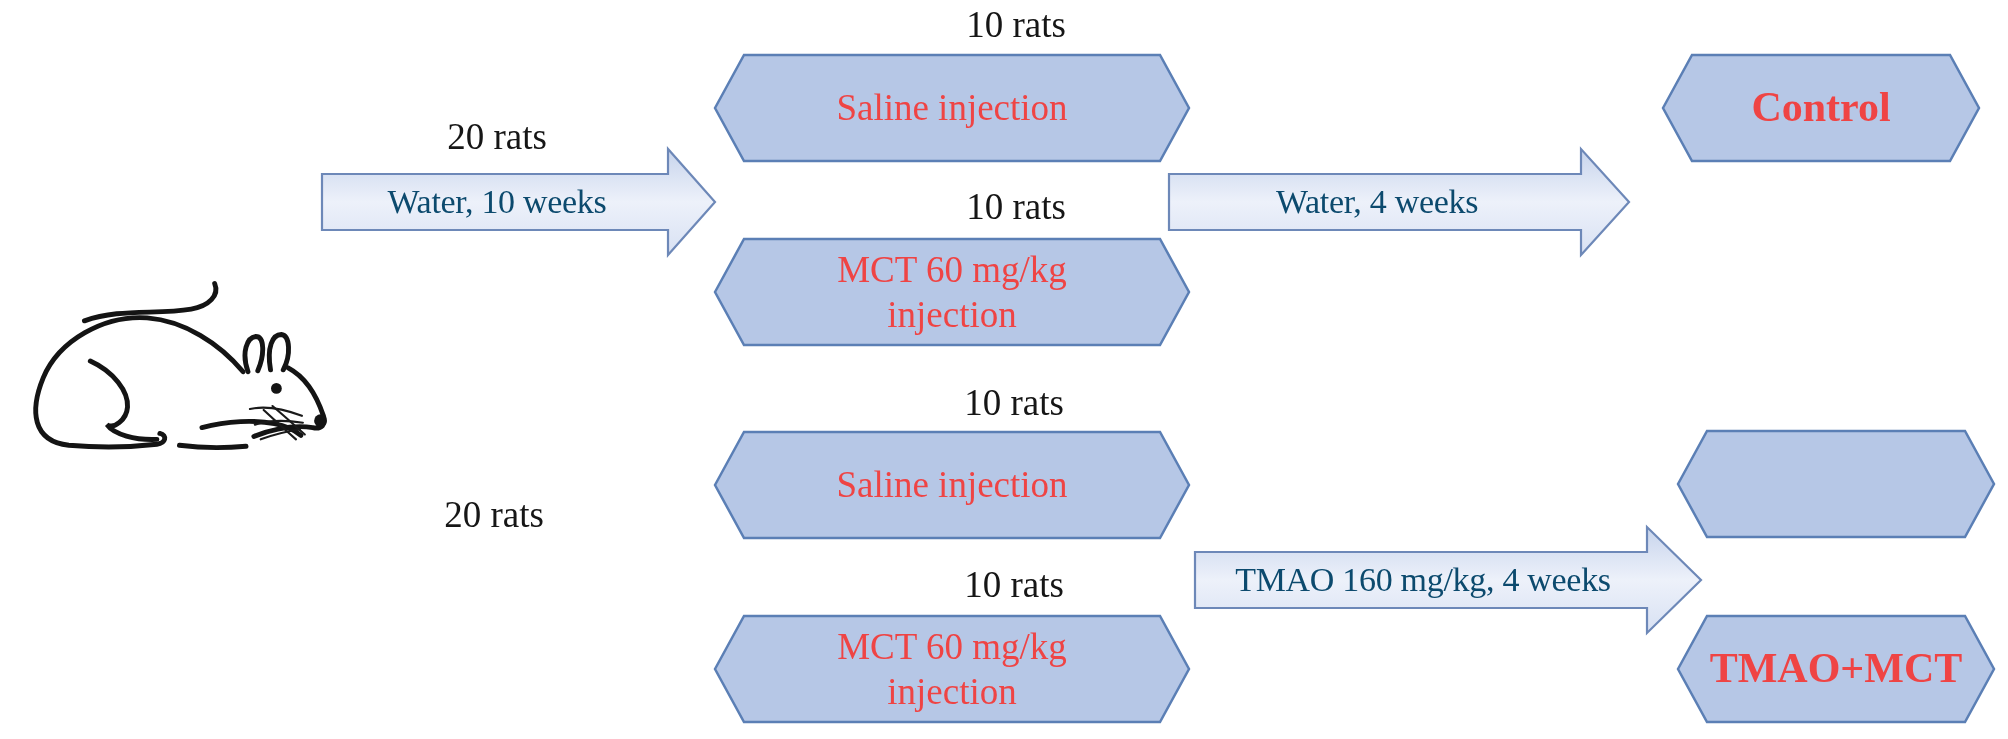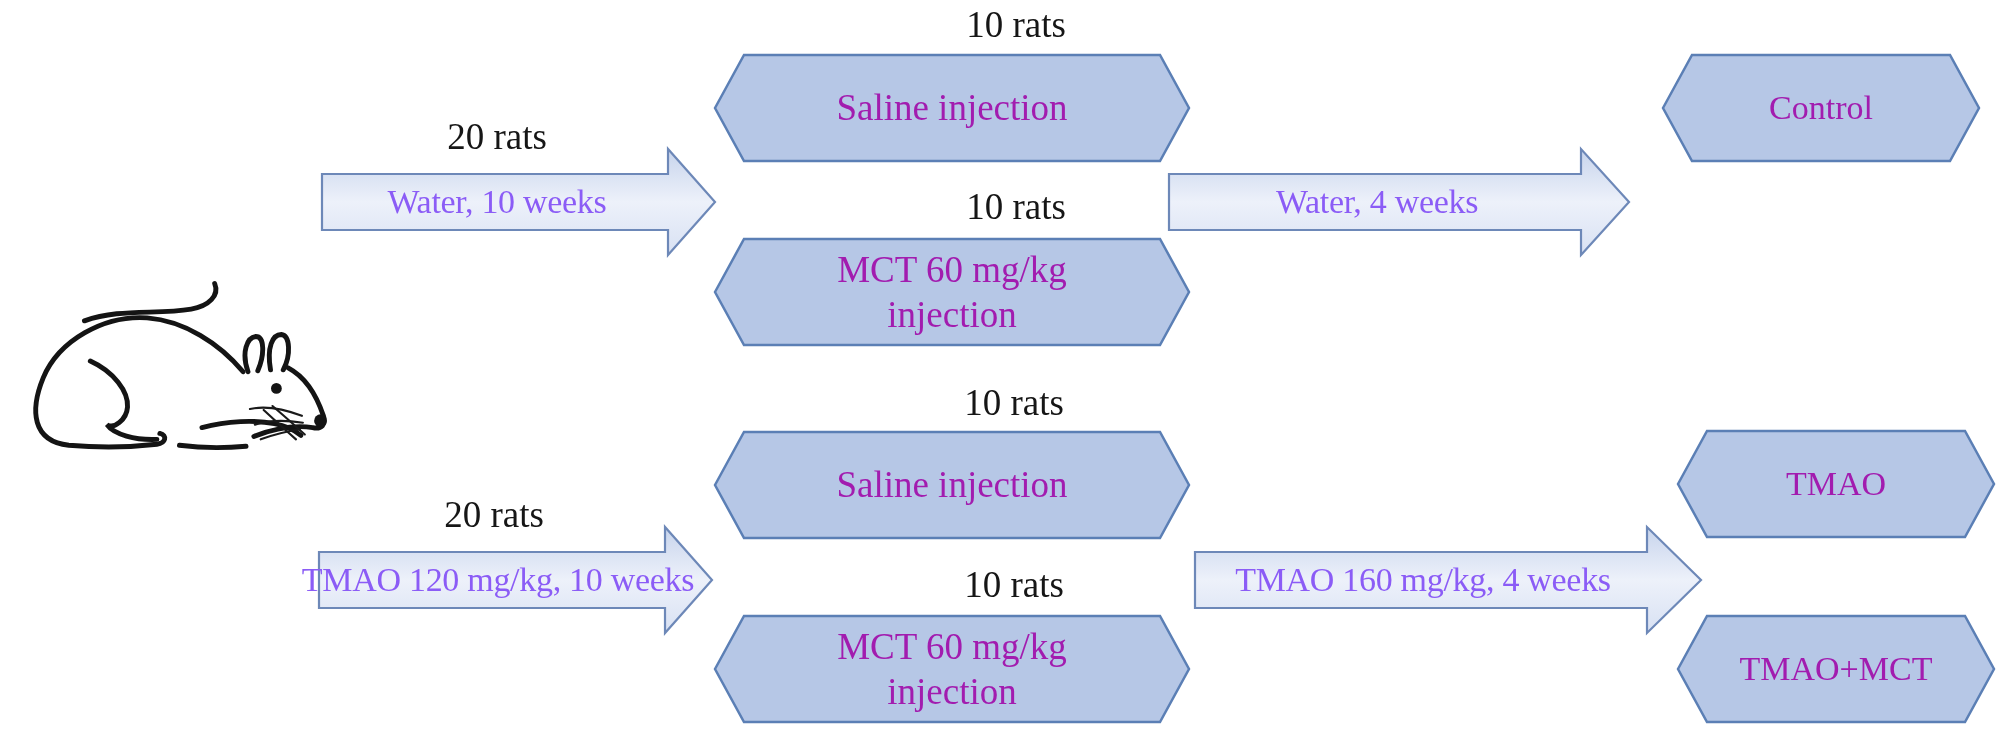--- a/index.html
+++ b/index.html
@@ -31,34 +31,34 @@
   .node .txt {
     position: absolute;
     left: 30px; right: 30px; top: 0; bottom: 0;
     display: flex;
     flex-direction: column;
     align-items: center;
     justify-content: center;
     text-align: center;
     font-size: 37px;
     line-height: 1.22;
-    color: #a21caf;
+    color: #ef4444;
   }
-  .node.outcome .txt { font-weight: normal; font-size: 34px; }
+  .node.outcome .txt { font-weight: bold; font-size: 42px; }
   .flowarrow { position: absolute; }
   .flowarrow .txt {
     position: absolute;
     left: 8px; top: 26px; bottom: 26px;
     display: flex;
     align-items: center;
     justify-content: center;
     font-size: 34px;
     letter-spacing: -0.3px;
     white-space: nowrap;
-    color: #8b5cf6;
+    color: #0c4a6e;
   }
   .flowarrow.a1 .txt { right: 52px; }
   .flowarrow.a2 .txt { right: 52px; }
   .flowarrow.a3 .txt { right: 44px; }
   .flowarrow.a4 .txt { right: 58px; }
   .hexpoly { fill: #b6c7e6; stroke: #5b7fb5; stroke-width: 2.5; }
   .arrowpoly { fill: url(#arrowGrad); stroke: #6d88b8; stroke-width: 2.2; }
   .ratstroke { fill: none; stroke: #141414; stroke-width: 5; stroke-linecap: round; }
   .ratwhisker { fill: none; stroke: #1a1a1a; stroke-width: 2.2; stroke-linecap: round; }
 </style>
@@ -137,26 +137,20 @@
       <polygon class="hexpoly" points="3,56 32,3 290,3 319,56 290,109 32,109"></polygon>
     </svg>
     <span class="txt">Control</span>
   </div>
 
 
   <div class="lbl" style="left:884px; top:382px; width:260px">10 rats</div>
 
   <div class="lbl" style="left:319px; top:494px; width:350px">20 rats</div>
 
-  <div class="flowarrow a3" style="left:317px; top:524px; width:398px; height:112px">
-    <svg class="shape" viewBox="0 0 398 112">
-      <polygon class="arrowpoly" points="2,28 348,28 348,3 395,56 348,109 348,84 2,84"></polygon>
-    </svg>
-    <span class="txt">TMAO 120 mg/kg, 10 weeks</span>
-  </div>
 
   <div class="lbl" style="left:884px; top:564px; width:260px">10 rats</div>
 
   <div class="node" style="left:712px; top:429px; width:480px; height:112px">
     <svg class="shape" viewBox="0 0 480 112">
       <polygon class="hexpoly" points="3,56 32,3 448,3 477,56 448,109 32,109"></polygon>
     </svg>
     <span class="txt">Saline injection</span>
   </div>
 
@@ -174,21 +168,20 @@
     <svg class="shape" viewBox="0 0 510 112">
       <polygon class="arrowpoly" points="2,28 454,28 454,3 508,56 454,109 454,84 2,84"></polygon>
     </svg>
     <span class="txt">TMAO 160 mg/kg, 4 weeks</span>
   </div>
 
   <div class="node outcome" style="left:1675px; top:428px; width:322px; height:112px">
     <svg class="shape" viewBox="0 0 322 112">
       <polygon class="hexpoly" points="3,56 32,3 290,3 319,56 290,109 32,109"></polygon>
     </svg>
-    <span class="txt">TMAO</span>
   </div>
 
   <div class="node outcome" style="left:1675px; top:613px; width:322px; height:112px">
     <svg class="shape" viewBox="0 0 322 112">
       <polygon class="hexpoly" points="3,56 32,3 290,3 319,56 290,109 32,109"></polygon>
     </svg>
     <span class="txt">TMAO+MCT</span>
   </div>
 
 </div>

